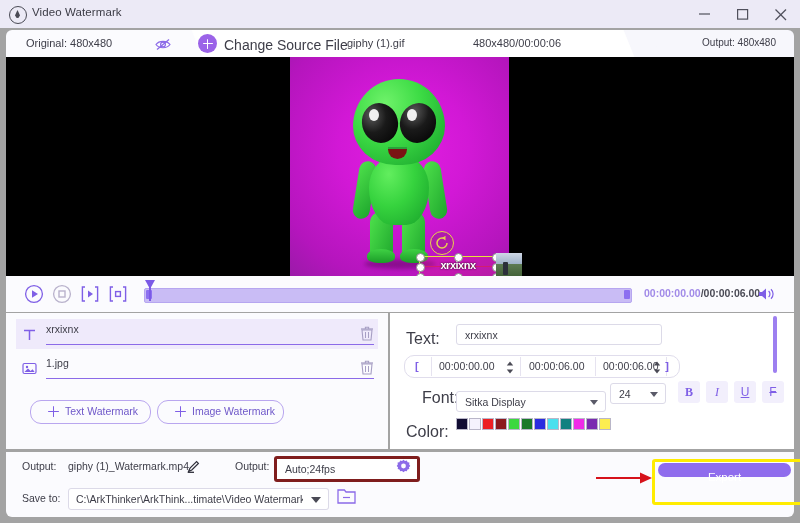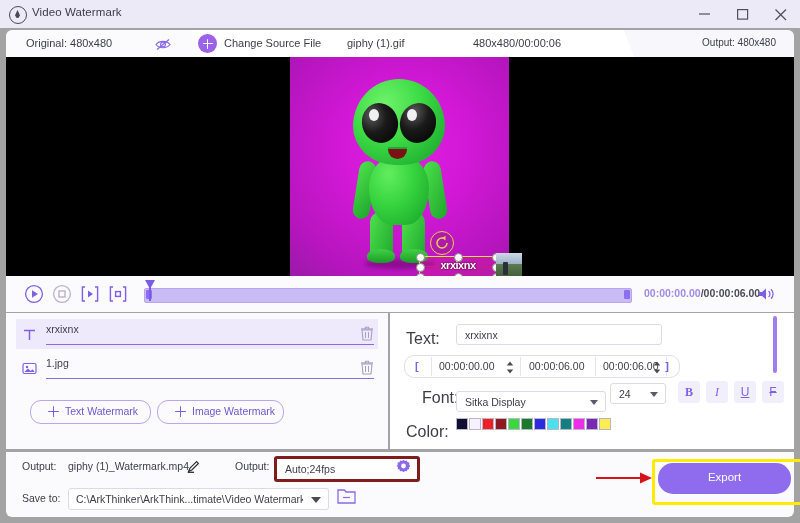--- a/index.html
+++ b/index.html
@@ -30,21 +30,21 @@
   .src-tab:after{content:"";position:absolute;right:-13px;top:0;width:26px;height:27px;background:#fbfbfe;
      transform:skewX(22deg);}
   .src-label{position:absolute;left:20px;top:7px;font-size:11px;color:#3d3d48;}
   .eye-icon{position:absolute;left:148px;top:6px;width:18px;height:16px;cursor:pointer;}
   .src-mid{position:absolute;left:178px;top:0;right:150px;height:27px;background:#ffffff;}
   .plus-circle{position:absolute;left:192px;top:4px;width:19px;height:19px;border-radius:50%;
      background:#9b63e8;cursor:pointer;}
   .plus-circle:before,.plus-circle:after{content:"";position:absolute;background:#fff;border-radius:1px;}
   .plus-circle:before{left:4.5px;top:8.7px;width:10px;height:1.8px;}
   .plus-circle:after{left:8.6px;top:4.6px;width:1.8px;height:10px;}
-  .change-src{position:absolute;left:218px;top:7px;font-size:11px;color:#3d3d48;cursor:pointer;}
+  .change-src{position:absolute;left:218px;top:7px;font-size:14px;color:#3d3d48;cursor:pointer;}
   .src-file{position:absolute;left:341px;top:7px;font-size:11px;color:#3d3d48;}
   .src-meta{position:absolute;left:467px;top:7px;font-size:11px;color:#3d3d48;}
   .out-tab{position:absolute;right:0;top:0;width:152px;height:27px;background:#f7f7fc;border-radius:0 6px 0 0;}
   .out-tab:before{content:"";position:absolute;left:-13px;top:0;width:26px;height:27px;background:#f7f7fc;
      transform:skewX(22deg);}
   .out-label{position:absolute;right:18px;top:7px;font-size:10px;color:#3d3d48;}
 
   
   .preview{position:absolute;left:6px;top:57px;width:788px;height:219px;background:#000;overflow:hidden;}
   .video{position:absolute;left:284px;top:0;width:219px;height:219px;
@@ -188,21 +188,21 @@
      border-radius:3px 0 0 3px;cursor:text;}
   .path-box span{position:absolute;left:7px;top:4px;font-size:10.5px;color:#3d3d48;white-space:nowrap;}
   .path-drop{position:absolute;left:297px;top:36px;width:25px;height:20px;background:#fff;
      border:1px solid #dcdae8;border-left:none;border-radius:0 3px 3px 0;cursor:pointer;}
   .path-drop .car{position:absolute;left:8px;top:8px;width:0;height:0;
      border-left:5px solid transparent;border-right:5px solid transparent;border-top:6px solid #4a4a55;}
   .folder{position:absolute;left:331px;top:36px;width:19px;height:17px;cursor:pointer;}
 
   .export-hl{position:absolute;left:652px;top:459px;width:146px;height:40px;border:3px solid #ffec00;
      border-radius:3px;}
-  .export-btn{position:absolute;left:658px;top:463px;width:133px;height:31px;border-radius:15px;
+  .export-btn{position:absolute;left:658px;top:463px;width:133px;height:14px;border-radius:15px;
      background:#8f6ced;cursor:pointer;}
   .export-btn span{position:absolute;left:0;top:8px;width:133px;text-align:center;font-size:11.5px;color:#fff;}
   .arrow{position:absolute;left:596px;top:471px;width:58px;height:14px;}
 </style>
 </head>
 <body>
 
 <div class="app">
 
   <div class="titlebar">

